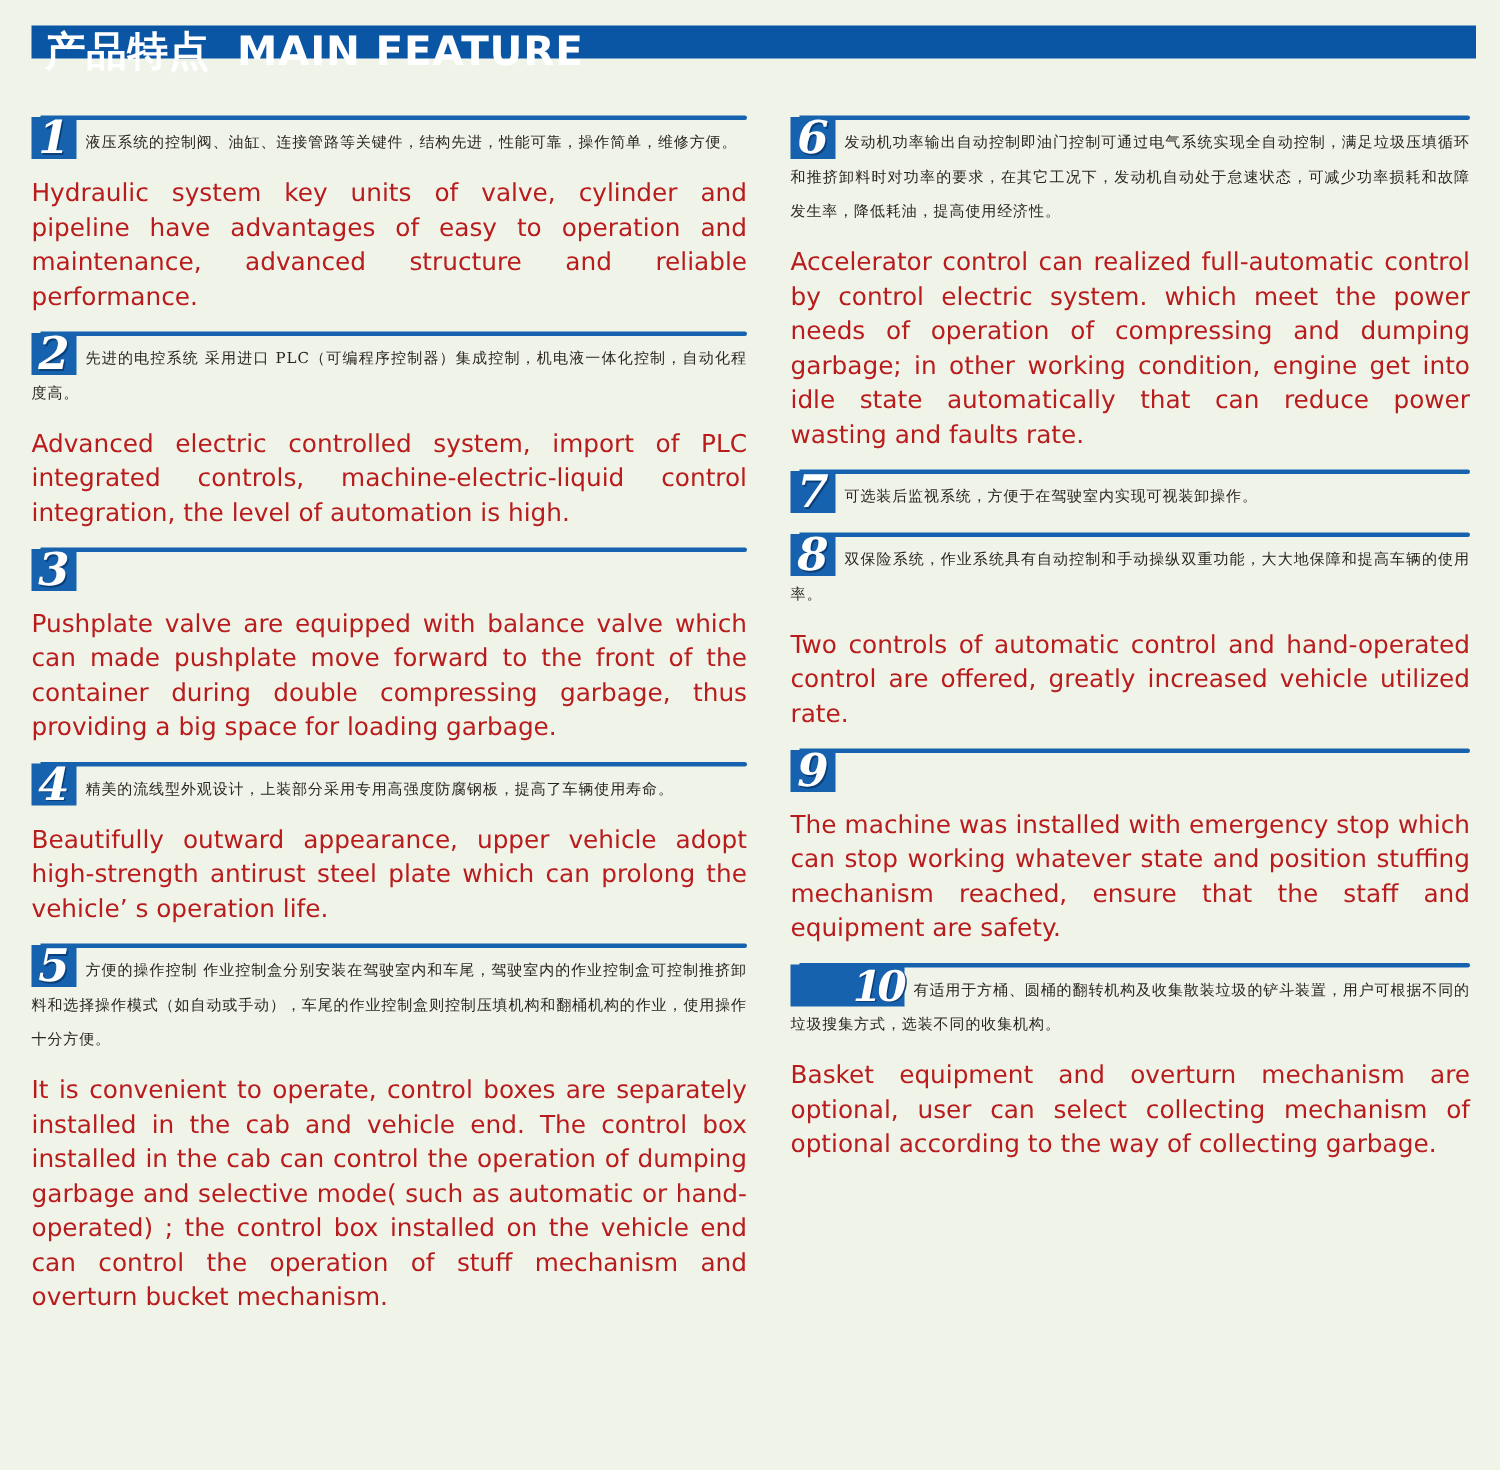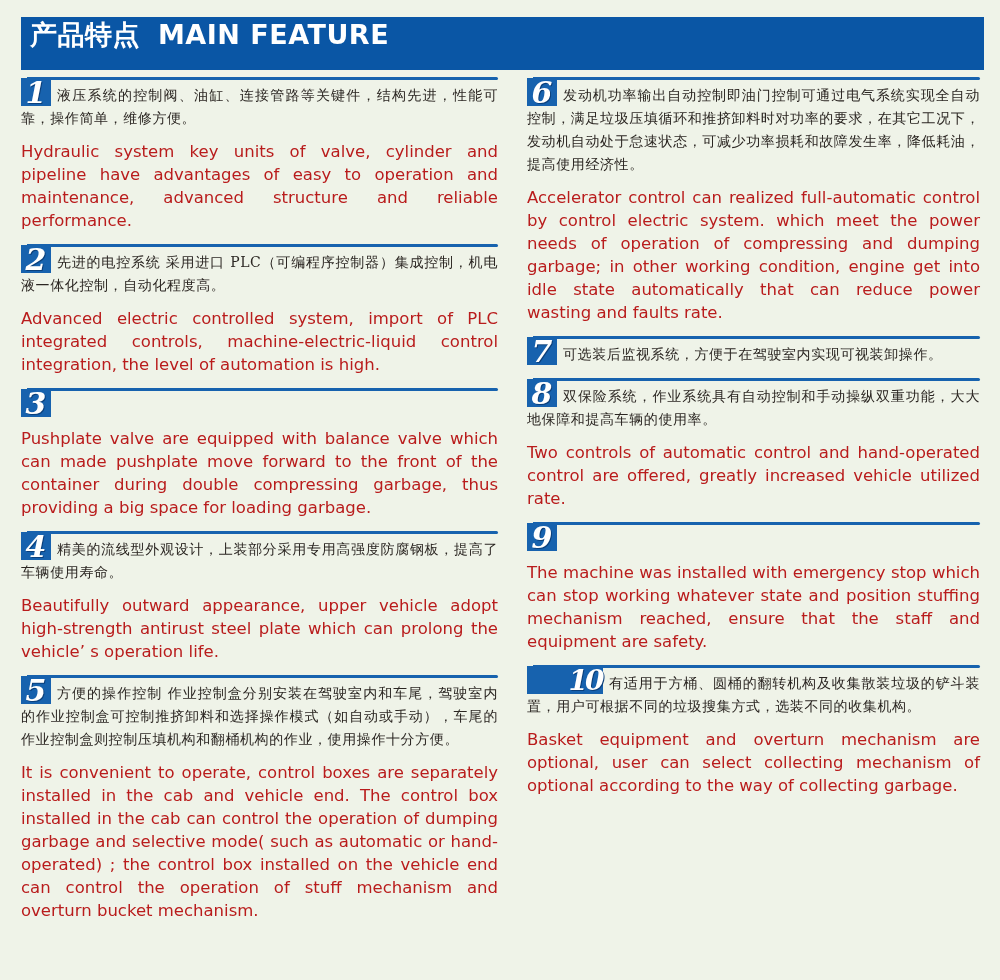--- a/index.html
+++ b/index.html
@@ -4,21 +4,21 @@
   <style>
     html, body { margin: 0; padding: 0; }
     body {
       width: 1000px; height: 980px; overflow: hidden;
       background: #eff3e8;
       font-family: "DejaVu Sans", "Liberation Sans", sans-serif;
       color: #231f1c;
       position: relative;
     }
     .banner {
-      position: absolute; left: 21px; top: 17px; width: 963px; height: 53px;
+      position: absolute; left: 21px; top: 17px; width: 963px; height: 22px;
       background: #0a56a5;
       color: #ffffff;
       font-family: "DejaVu Sans", "Liberation Sans", sans-serif;
       font-weight: bold; font-size: 27px; line-height: 35px;
       padding-left: 9px; box-sizing: border-box; letter-spacing: 0.5px;
     }
     .banner .cn { margin-right: 18px; }
     .col { position: absolute; top: 77px; }
     .col.left { left: 21px; width: 477px; }
     .col.right { left: 527px; width: 453px; }
@@ -32,21 +32,21 @@
       background: #1762ae;
       color: #ffffff;
       font-family: "DejaVu Serif", "Liberation Serif", serif;
       font-style: italic; font-weight: bold; font-size: 30px; line-height: 30px;
       text-align: center; overflow: visible;
       text-shadow: 1px 1px 0 #0b3f7a;
     }
     .num.wide { width: 36px; font-size: 28px; letter-spacing: -3px; padding-left: 40px; }
     .cn-text {
       font-family: "DejaVu Serif", "Liberation Serif", serif;
-      font-size: 14px; line-height: 23px; color: #2b2622;
+      font-size: 10px; line-height: 23px; color: #2b2622;
       margin: 4px 0 0 0; letter-spacing: 0.6px; text-align: justify;
     }
     .en-text {
       font-family: "DejaVu Sans", "Liberation Sans", sans-serif;
       font-size: 16.5px; line-height: 23px; color: #b91c1c;
       margin: 10px 0 0 0; text-align: justify;
     }
     .clear { clear: both; }
   </style>
 </head>

